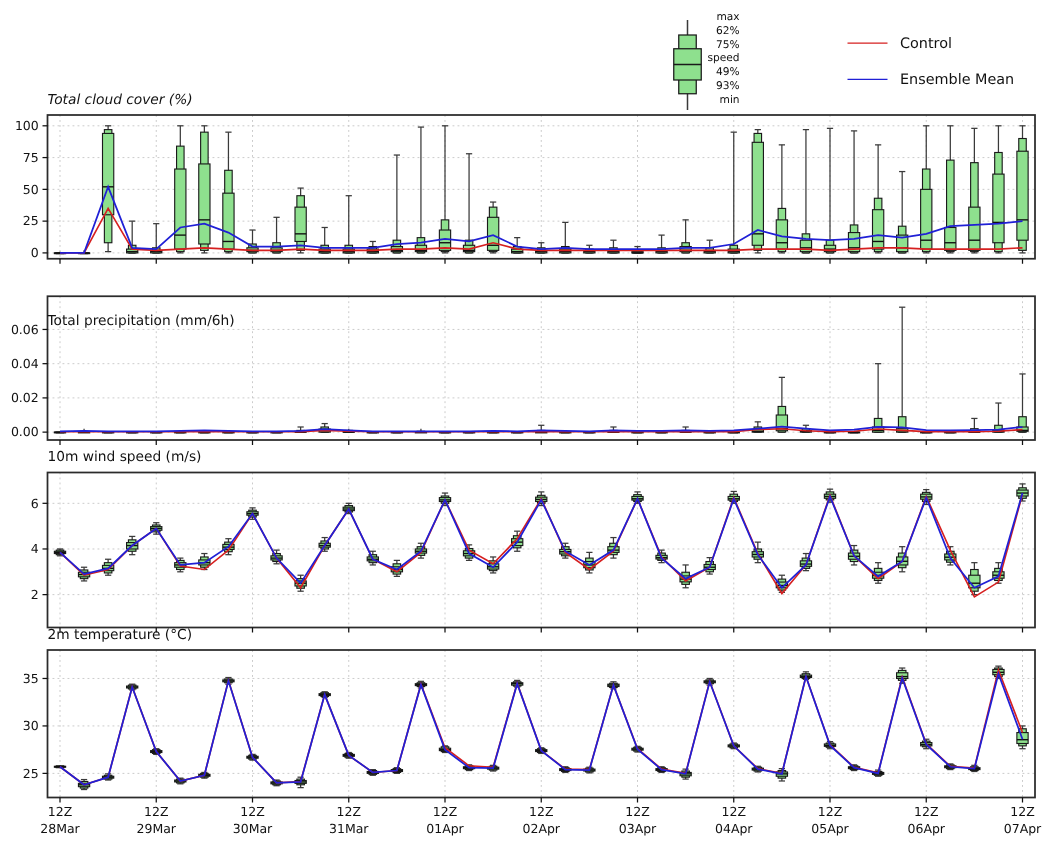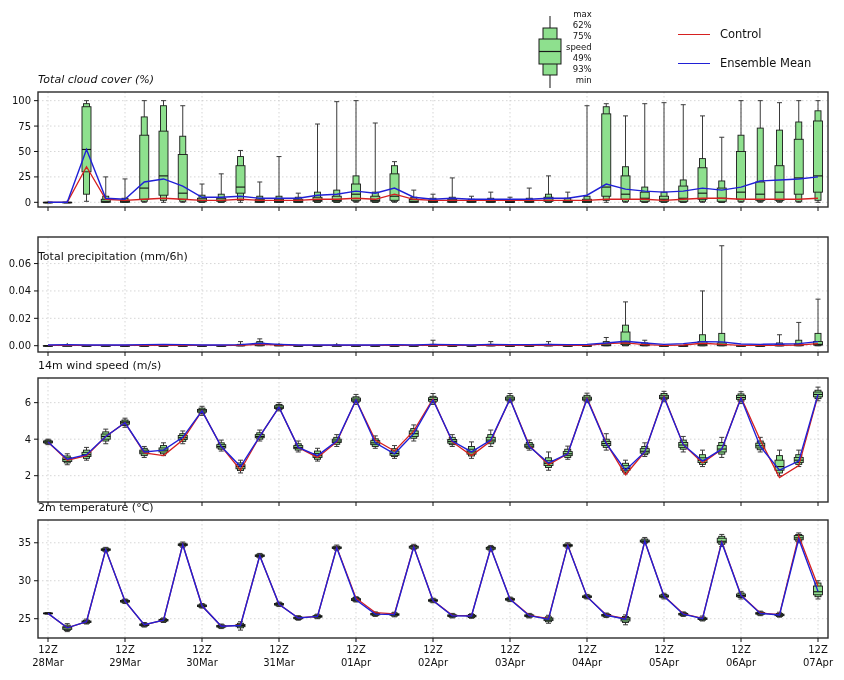--- a/index.html
+++ b/index.html
@@ -1172,16 +1172,16 @@
 
   <div class="leg-entry" style="left:678px;top:27px;">
     <span class="leg-line" id="leg-line-control" style="border-top-color: rgb(214, 32, 32);"></span><span>Control</span>
   </div>
   <div class="leg-entry" style="left:678px;top:56px;">
     <span class="leg-line" id="leg-line-mean" style="border-top-color: rgb(32, 32, 214);"></span><span>Ensemble Mean</span>
   </div>
 
   <div class="panel-title" style="top:73px;font-style:italic;">Total cloud cover (%)</div>
   <div class="panel-title" style="top:218px;margin-top:32px;">Total precipitation (mm/6h)</div>
-  <div class="panel-title" style="top:359px;">14m wind speed (m/s)</div>
+  <div class="panel-title" style="top:359px;">10m wind speed (m/s)</div>
   <div class="panel-title" style="top:501px;text-align:right;">2m temperature (°C)</div>
 
 </div>
 
 </body></html>

